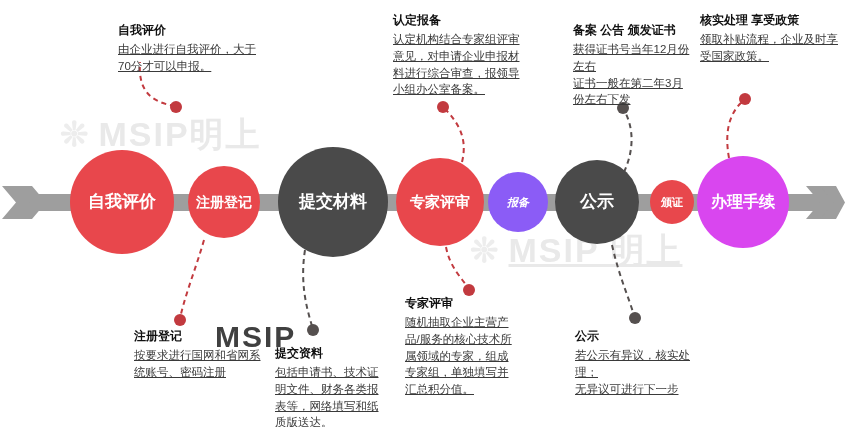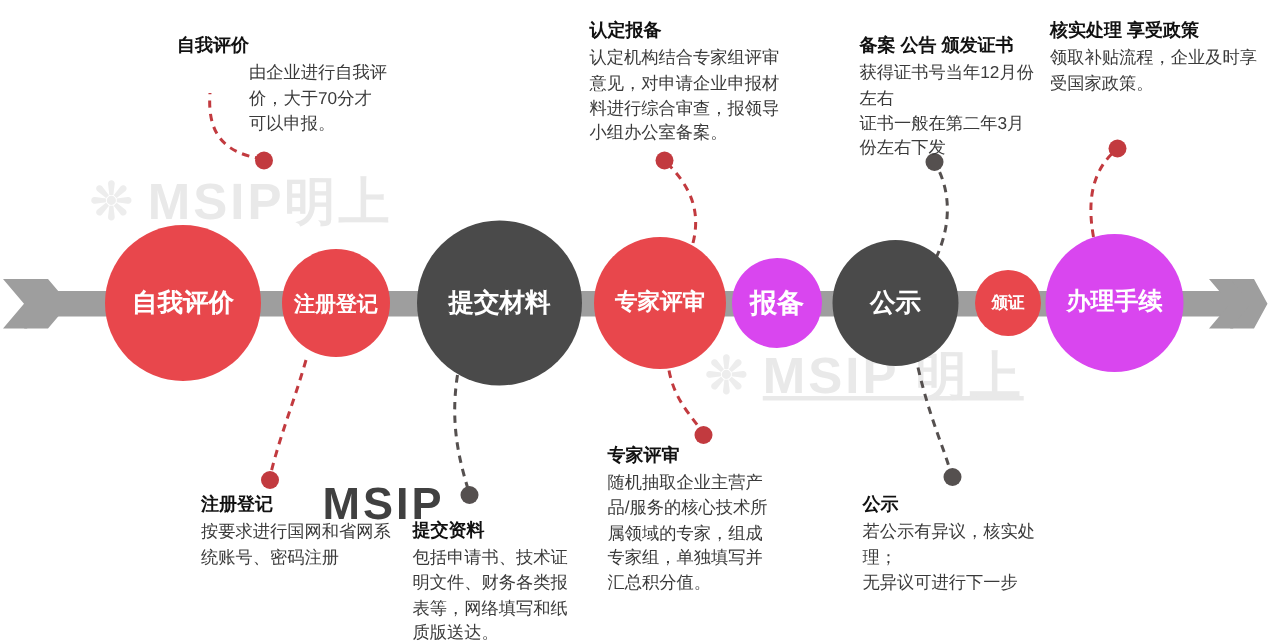--- a/index.html
+++ b/index.html
@@ -66,20 +66,21 @@
   .cap .cap-title {
     font-weight: bold;
     color: #111111;
     display: block;
     margin-bottom: 2px;
     font-size: 12px;
   }
   .cap .cap-body {
     display: block;
     color: #3a3a3a;
+    text-decoration: underline;
   }
 </style>
 </head>
 <body>
 
 <div id="root">
 
   <div class="wm wm-1">
     <span class="glyph">❊</span><span>MSIP明上</span>
   </div>
@@ -129,37 +130,37 @@
       </div>
       <div class="node" style="left: 188px; top: 166px; width: 72px; height: 72px; background: rgb(232, 71, 76); font-size: 14px;">
         <span>注册登记</span>
       </div>
       <div class="node" style="left: 278px; top: 147px; width: 110px; height: 110px; background: rgb(74, 74, 74); font-size: 17px;">
         <span>提交材料</span>
       </div>
       <div class="node" style="left: 396px; top: 158px; width: 88px; height: 88px; background: rgb(232, 71, 76); font-size: 15px;">
         <span>专家评审</span>
       </div>
-      <div class="node" style="left: 488px; top: 172px; width: 60px; height: 60px; background: #d946ef; font-size: 18px;">
+      <div class="node" style="left: 488px; top: 172px; width: 60px; height: 60px; background: #8b5cf6; font-size: 11px; font-style: italic;">
         <span>报备</span>
       </div>
       <div class="node" style="left: 555px; top: 160px; width: 84px; height: 84px; background: rgb(74, 74, 74); font-size: 17px;">
         <span>公示</span>
       </div>
       <div class="node" style="left: 650px; top: 180px; width: 44px; height: 44px; background: rgb(232, 71, 76); font-size: 11px;">
         <span>颁证</span>
       </div>
       <div class="node" style="left: 697px; top: 156px; width: 92px; height: 92px; background: #d946ef; font-size: 16px;">
         <span>办理手续</span>
       </div>
     </div>
   <div id="captions">
       <div class="cap" style="left: 118px; top: 22px; width: 140px;">
         <span class="cap-title">自我评价</span>
-        <span class="cap-body" style="white-space: pre-line; margin-left: 48px;">由企业进行自我评价，大于70分才可以申报。</span>
+        <span class="cap-body" style="white-space: pre-line;">由企业进行自我评价，大于70分才可以申报。</span>
       </div>
       <div class="cap" style="left: 393px; top: 12px; width: 128px;">
         <span class="cap-title">认定报备</span>
         <span class="cap-body" style="white-space: pre-line;">认定机构结合专家组评审意见，对申请企业申报材料进行综合审查，报领导小组办公室备案。</span>
       </div>
       <div class="cap" style="left: 573px; top: 22px; width: 118px;">
         <span class="cap-title">备案  公告  颁发证书</span>
         <span class="cap-body" style="white-space: pre-line;">获得证书号当年12月份左右
 证书一般在第二年3月份左右下发</span>
       </div>

